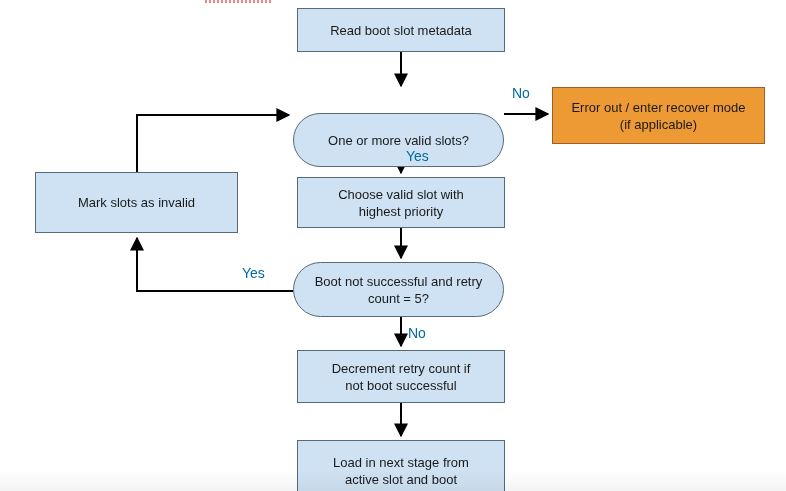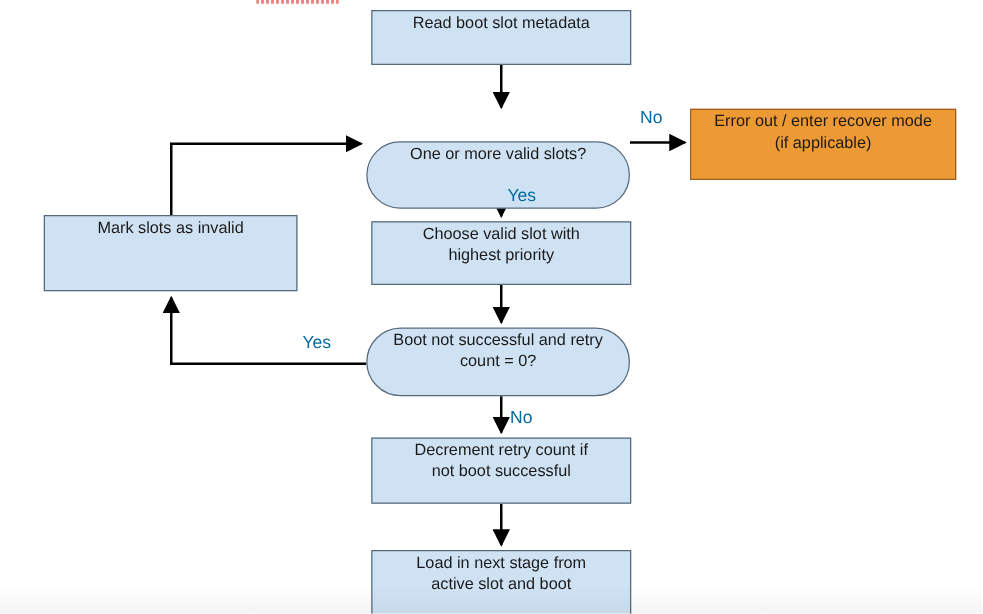--- a/index.html
+++ b/index.html
@@ -26,20 +26,21 @@
     stroke-width: 2;
     fill: none;
   }
   .ah-path {
     fill: var(--arrow, #000);
   }
   .node {
     position: absolute;
     box-sizing: border-box;
     display: flex;
+    align-items: center;
     justify-content: center;
     text-align: center;
     font-size: 13px;
     line-height: 17px;
     color: #1a1a1a;
   }
   .node.process {
     background: var(--process-fill, #cfe2f3);
     border: 1px solid var(--process-border, #566a7c);
     padding: 0 24px;
@@ -121,21 +122,21 @@
 
   <div class="node process" style="left:297px; top:177px; width:208px; height:51px;">
     <span>Choose valid slot with highest priority</span>
   </div>
 
   <div class="node process" style="left:35px; top:172px; width:203px; height:61px;">
     <span>Mark slots as invalid</span>
   </div>
 
   <div class="node decision" style="left:293px; top:262px; width:211px; height:55px;">
-    <span>Boot not successful and retry count = 0?</span>
+    <span>Boot not successful and retry count = 5?</span>
   </div>
 
   <div class="node process" style="left:297px; top:350px; width:208px; height:53px;">
     <span>Decrement retry count if not boot successful</span>
   </div>
 
   <div class="node process" style="left:297px; top:440px; width:208px; height:62px;">
     <span>Load in next stage from active slot and boot</span>
   </div>
 

